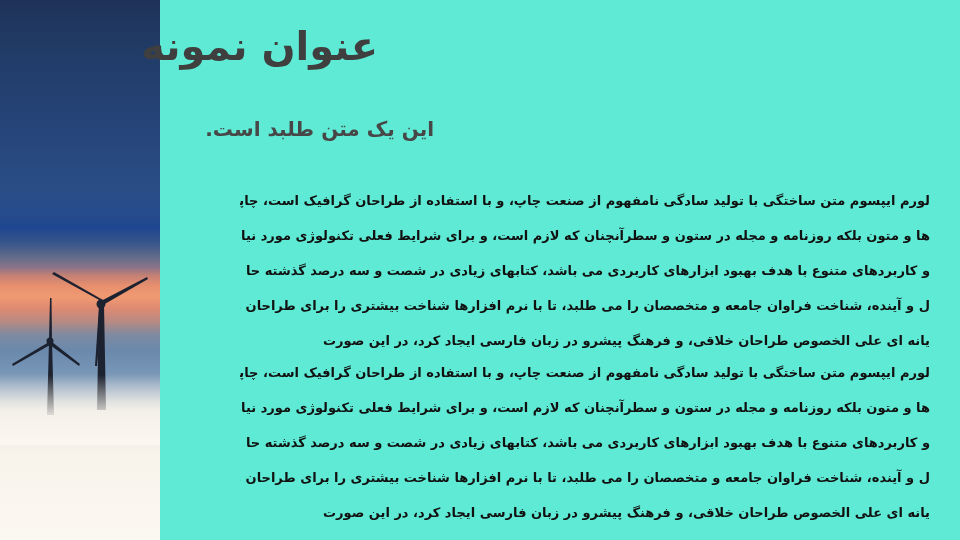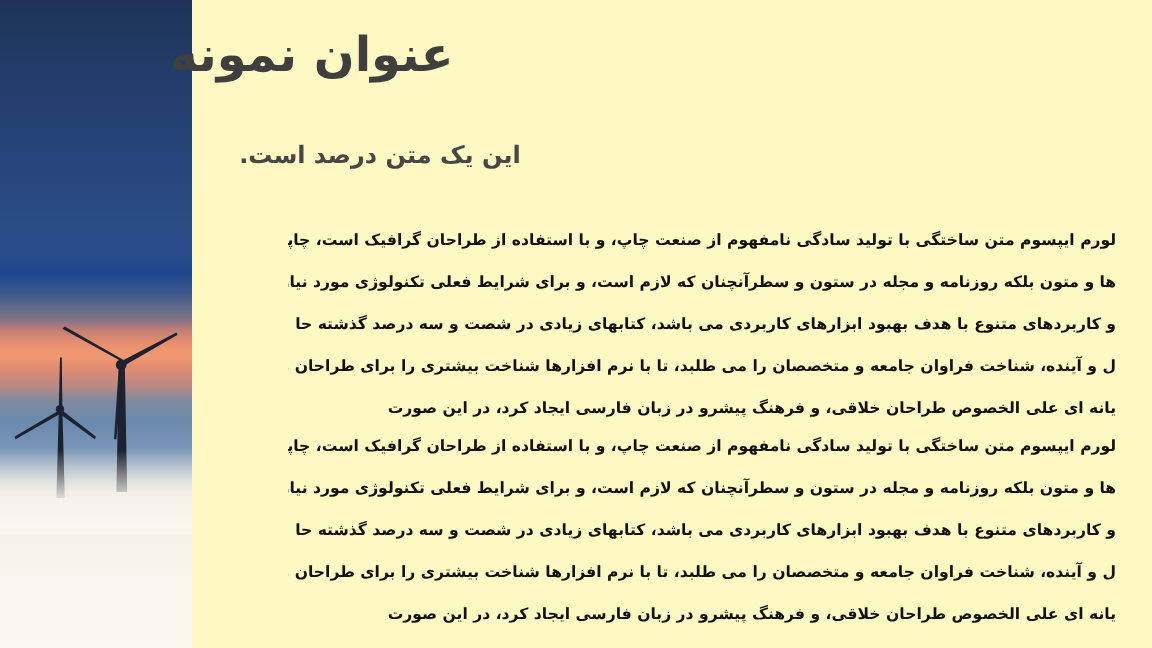--- a/index.html
+++ b/index.html
@@ -8,21 +8,21 @@
       width: 960px;
       height: 540px;
       overflow: hidden;
       background: #ffffff;
       font-family: "DejaVu Sans", sans-serif;
     }
     .slide {
       position: relative;
       width: 960px;
       height: 540px;
-      background: #fef9c3;
+      background: #5eead4;
     }
     .photo-panel {
       position: absolute;
       left: 0;
       top: 0;
       width: 160px;
       height: 540px;
       overflow: hidden;
       background: linear-gradient(to bottom,
         #1f3358 0%,
@@ -135,21 +135,21 @@
         <polygon points="49,340 50,298 51.5,298 52,340"></polygon>
         <polygon points="49,342 12,364 13,366 50,345"></polygon>
         <polygon points="52,342 80,364 79,366 50,345"></polygon>
       </g>
     </svg>
     <div class="fog"></div>
   </div>
 
   <div class="title">عنوان نمونه</div>
 
-  <div class="subtitle">این یک متن درصد است.</div>
+  <div class="subtitle">این یک متن طلبد است.</div>
 
   <div class="body-block p1">
     <span class="line">لورم ایپسوم متن ساختگی با تولید سادگی نامفهوم از صنعت چاپ، و با استفاده از طراحان گرافیک است، چاپگر</span>
     <span class="line">ها و متون بلکه روزنامه و مجله در ستون و سطرآنچنان که لازم است، و برای شرایط فعلی تکنولوژی مورد نیاز،</span>
     <span class="line">و کاربردهای متنوع با هدف بهبود ابزارهای کاربردی می باشد، کتابهای زیادی در شصت و سه درصد گذشته حا</span>
     <span class="line">ل و آینده، شناخت فراوان جامعه و متخصصان را می طلبد، تا با نرم افزارها شناخت بیشتری را برای طراحان را</span>
     <span class="line">یانه ای علی الخصوص طراحان خلاقی، و فرهنگ پیشرو در زبان فارسی ایجاد کرد، در این صورت</span>
   </div>
 
   <div class="body-block p2">

